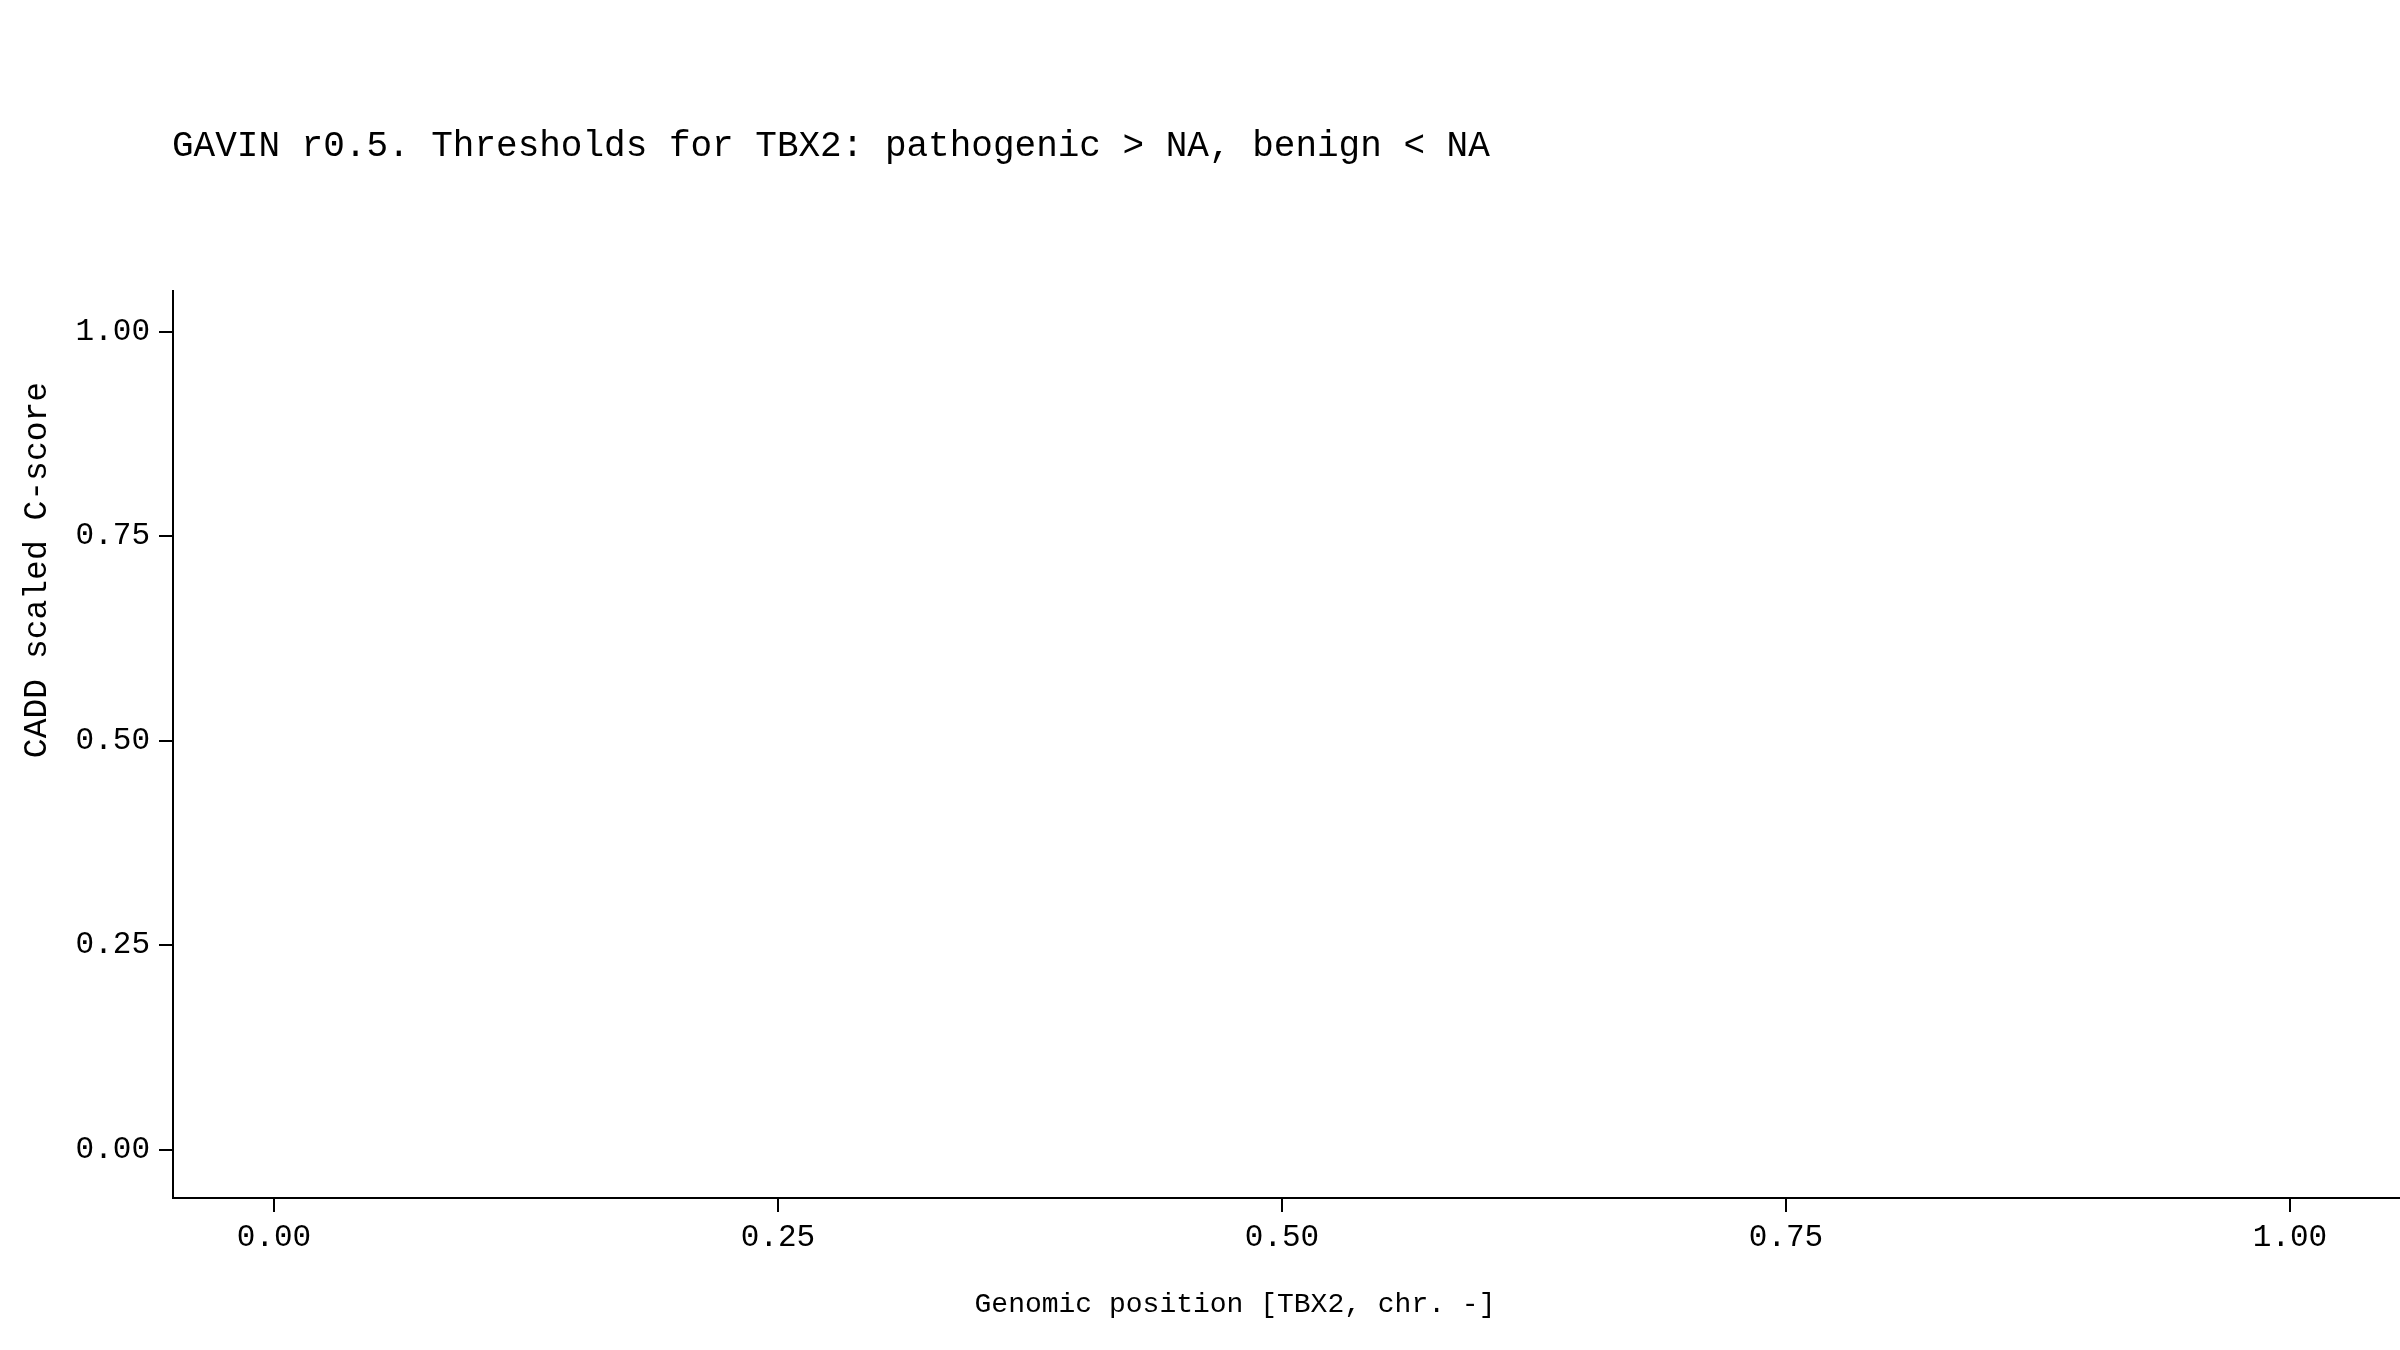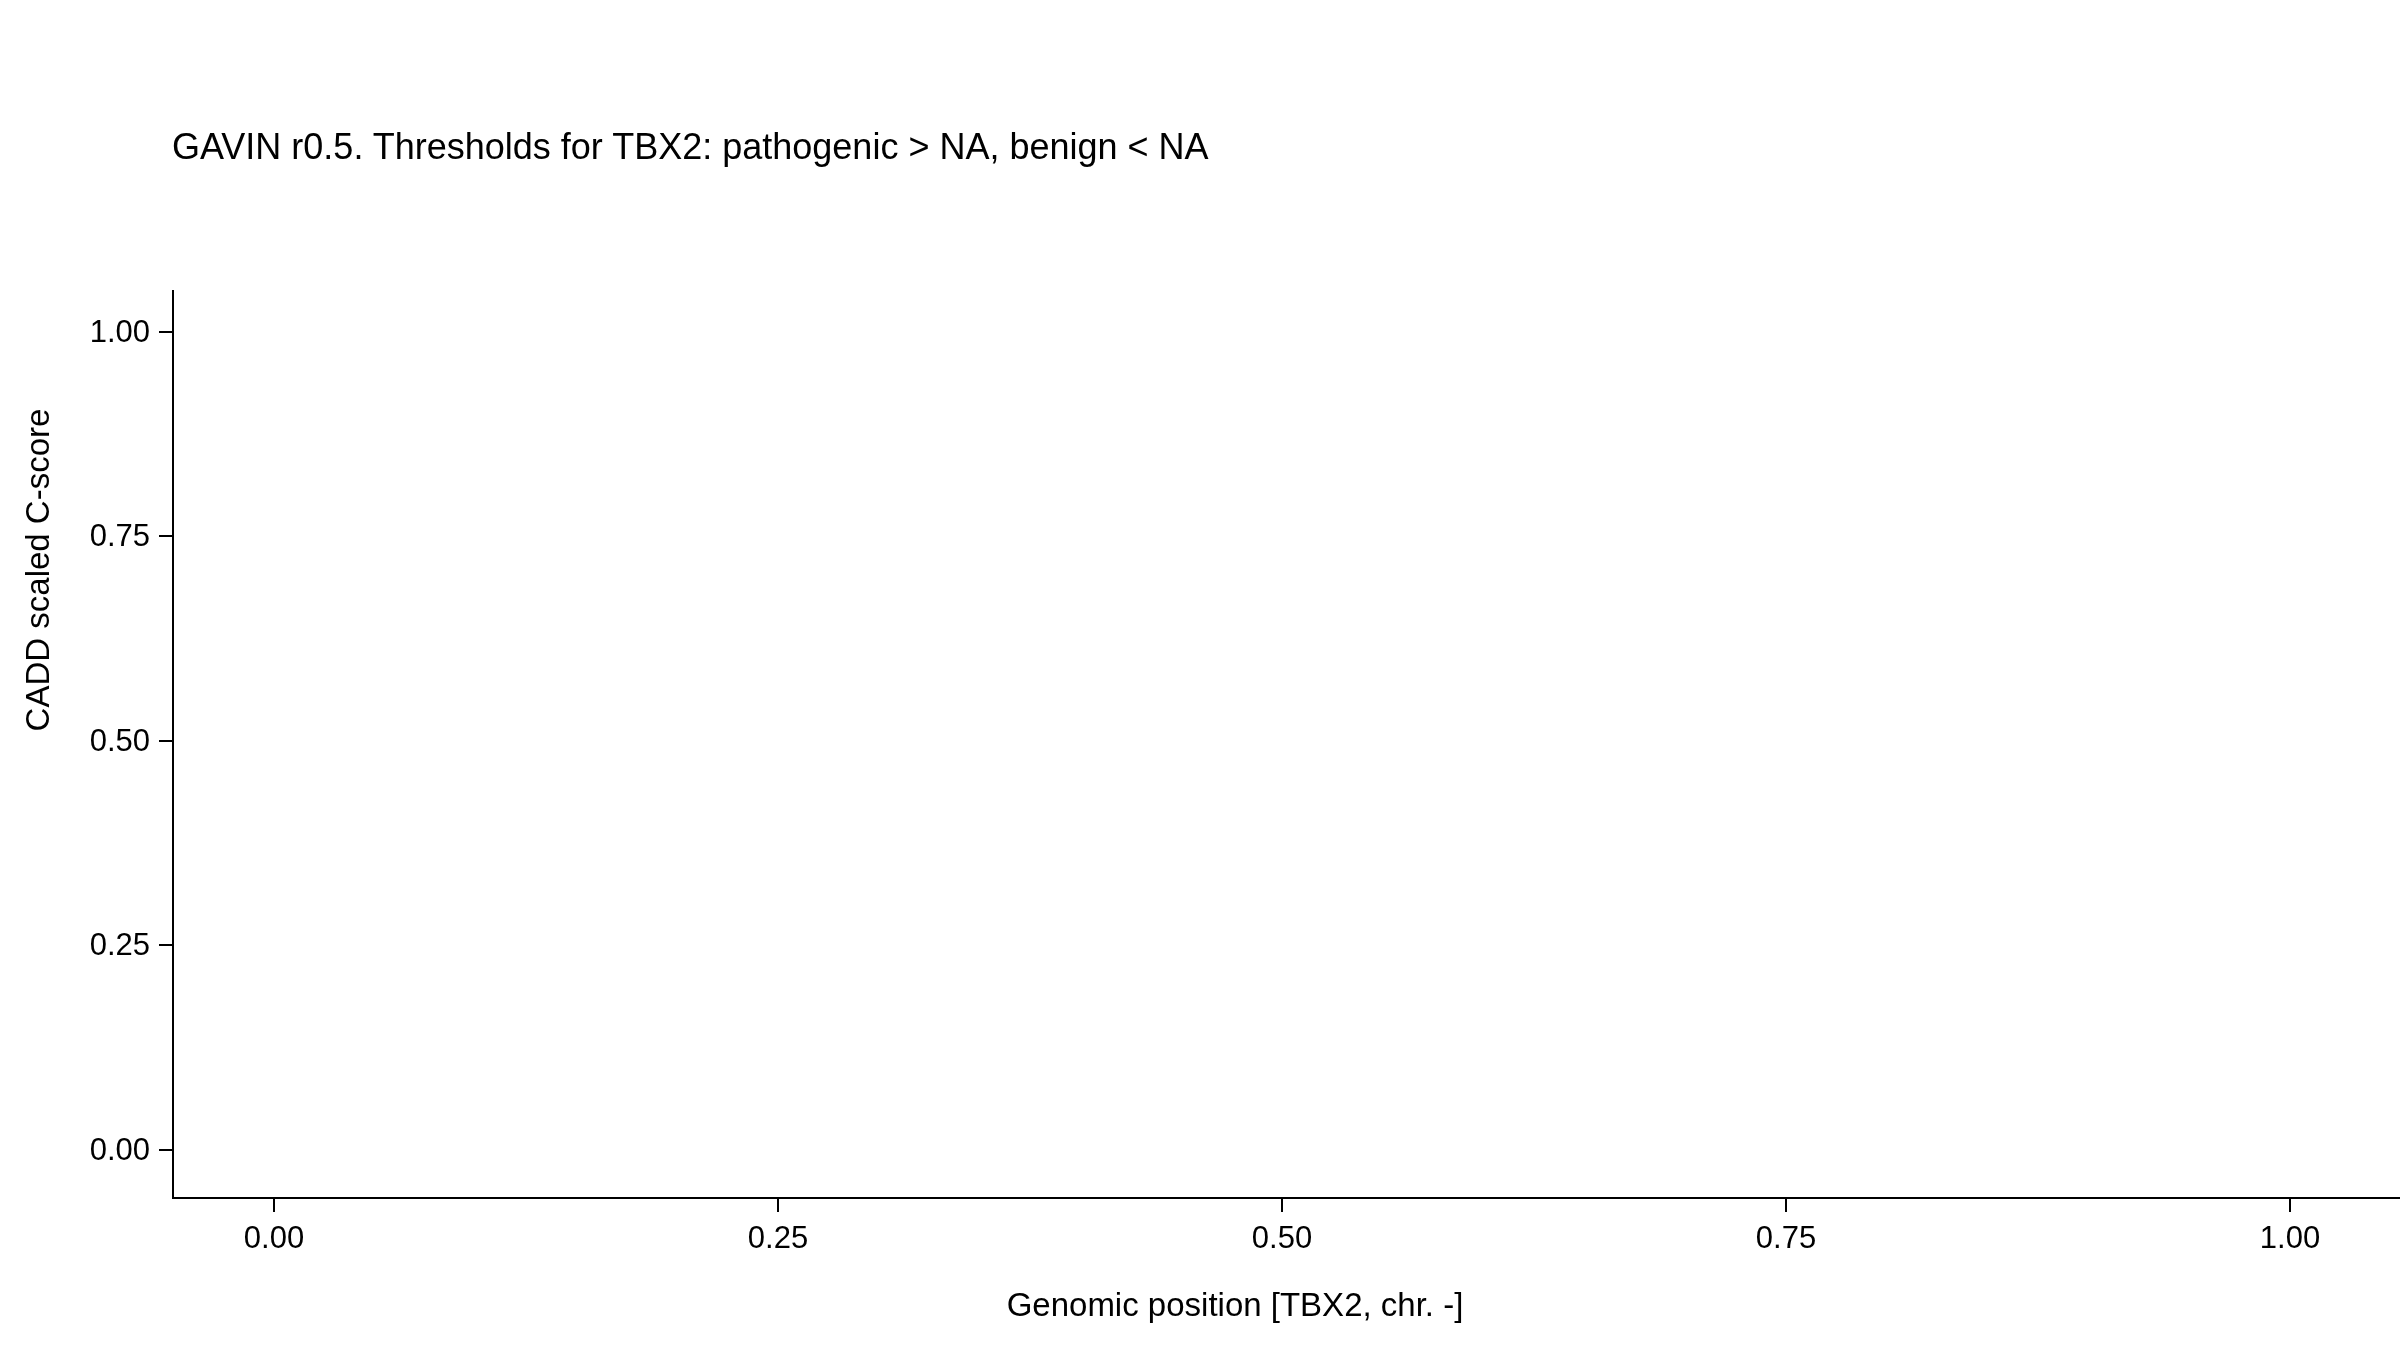--- a/index.html
+++ b/index.html
@@ -11,20 +11,21 @@
     width: 2400px;
     height: 1350px;
     font-family: "Liberation Sans", sans-serif;
     color: #000000;
     overflow: hidden;
   }
   #plot {
     position: relative;
     width: 2400px;
     height: 1350px;
+    font-family: Liberation Mono, monospace;
   }
 
   
   .title-block {
     position: absolute;
     left: 172px;
     top: 12px;
     width: 2000px;
     font-size: 36px;
     line-height: 54px;
@@ -50,21 +51,21 @@
     line-height: 40px;
     text-align: center;
     white-space: nowrap;
   }
   .x-axis-title {
     position: absolute;
     left: 170px;
     top: 1285px;
     width: 2130px;
     text-align: center;
-    font-size: 33px;
+    font-size: 28px;
     line-height: 40px;
     white-space: nowrap;
   }
 
   
   .panel {
     position: absolute;
     left: 172px;
     top: 290px;
     width: 2218px;

